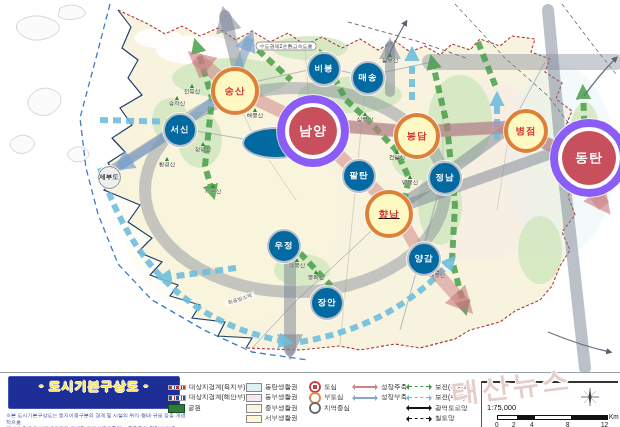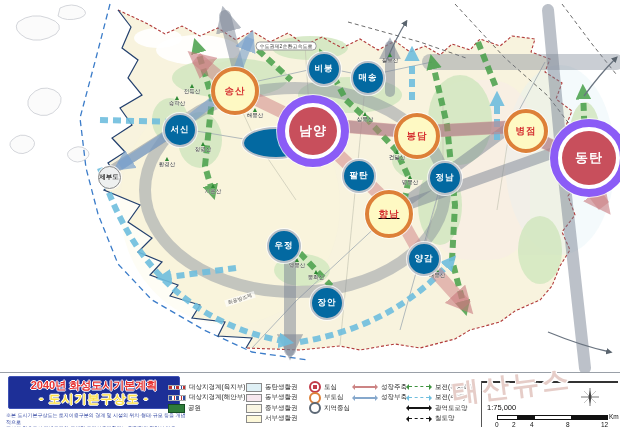--- a/index.html
+++ b/index.html
@@ -322,21 +322,20 @@
           <span class="clabel">장안</span>
         </div>
         <div class="city minor" style="left: 97.5px; top: 165.5px; width: 21px; height: 21px;">
           <span class="clabel">제부도</span>
         </div>
       </div>
   </div>
 
   <div class="legend">
     <div class="titlebox">
-      <span class="t1">2040년 화성도시기본계획</span>
       <span class="t2">- 도시기본구상도 -</span>
     </div>
     <div class="disclaimer">
       <div>※본 도시기본구상도는 토지이용구분의 경계 및 시설의 위치·형태·규모 등을 개념적으로</div>
       <div>표시한 것으로서 개별토지의 구체적 토지이용계획과는 직접적인 관련이 없음</div>
     </div>
     <div class="lcol" style="left:168px">
         <div class="lrow">
           <span class="sym sym-dash-red"></span>
           <span class="llab">대상지경계(육지부)</span>

